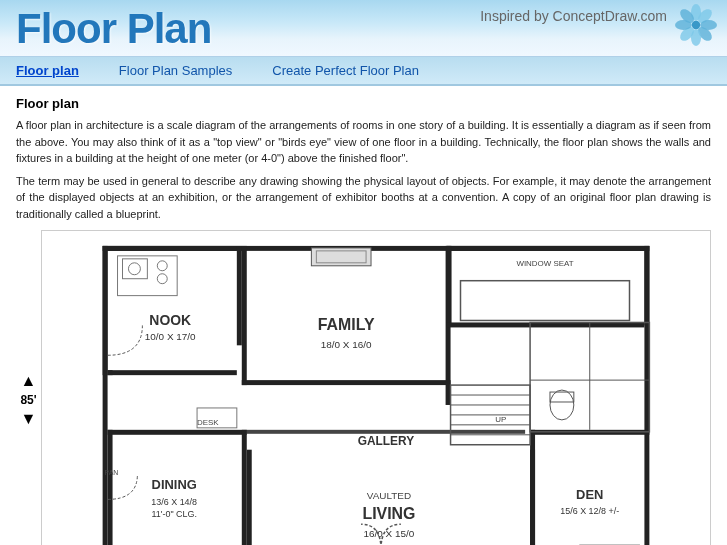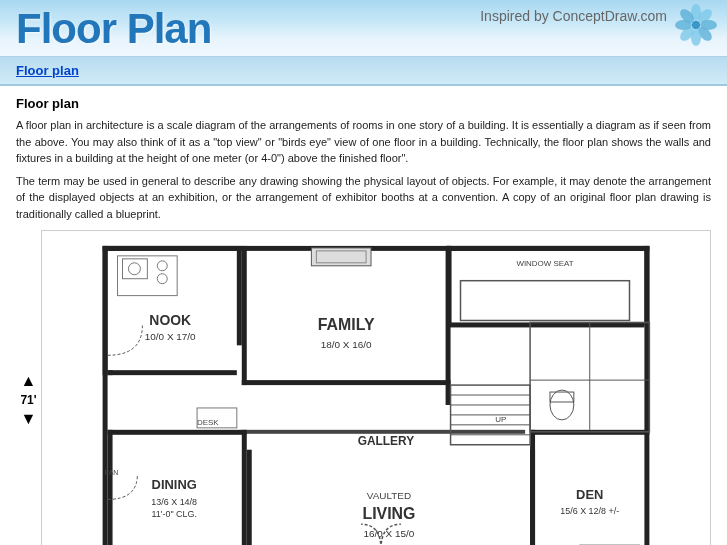--- a/index.html
+++ b/index.html
@@ -134,32 +134,34 @@
     <ellipse cx="25" cy="10" rx="6" ry="10" fill="#7cc8e8" opacity="0.8" transform="rotate(180,25,25)"></ellipse>
     <ellipse cx="25" cy="10" rx="6" ry="10" fill="#7cc8e8" opacity="0.8" transform="rotate(225,25,25)"></ellipse>
     <ellipse cx="25" cy="10" rx="6" ry="10" fill="#5bb0d8" opacity="0.8" transform="rotate(270,25,25)"></ellipse>
     <ellipse cx="25" cy="10" rx="6" ry="10" fill="#5bb0d8" opacity="0.8" transform="rotate(315,25,25)"></ellipse>
     <circle cx="25" cy="25" r="5" fill="#3a98c8"></circle>
   </svg>
 </div>
 
 <nav id="nav">
   <a href="#" class="active">Floor plan</a>
+  <a href="#">Floor Plan Samples</a>
+  <a href="#">Create Perfect Floor Plan</a>
 </nav>
 
 <div id="main">
   <h2>Floor plan</h2>
   <p>A floor plan in architecture is a scale diagram of the arrangements of rooms in one story of a building. It is essentially a diagram as if seen from the above. You may also think of it as a "top view" or "birds eye" view of one floor in a building. Technically, the floor plan shows the walls and fixtures in a building at the height of one meter (or 4-0") above the finished floor".</p>
   <p>The term may be used in general to describe any drawing showing the physical layout of objects. For example, it may denote the arrangement of the displayed objects at an exhibition, or the arrangement of exhibitor booths at a convention. A copy of an original floor plan drawing is traditionally called a blueprint.</p>
 
   <div id="floorplan-container">
 
     <div class="measure-left">
       <span class="arrow-up">▲</span>
-      <span class="dim-label">71'</span>
+      <span class="dim-label">85'</span>
       <span class="arrow-down">▼</span>
     </div>
 
     <div style="display:flex;flex-direction:column;">
       <svg id="floorplan-svg" width="670" height="340" viewBox="0 0 670 340" xmlns="http://www.w3.org/2000/svg">
 
         <rect x="0" y="0" width="670" height="340" fill="#fff"></rect>
 
         <rect x="60" y="15" width="5" height="310" fill="#222"></rect>
 

